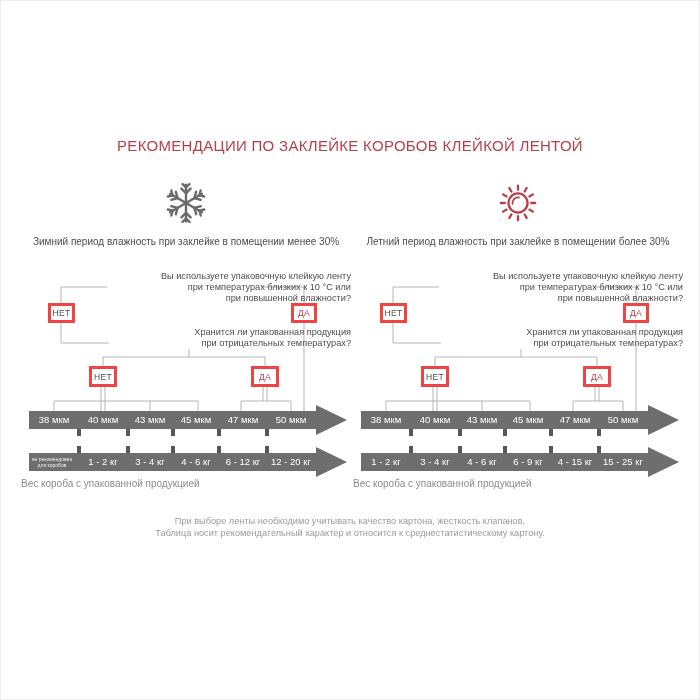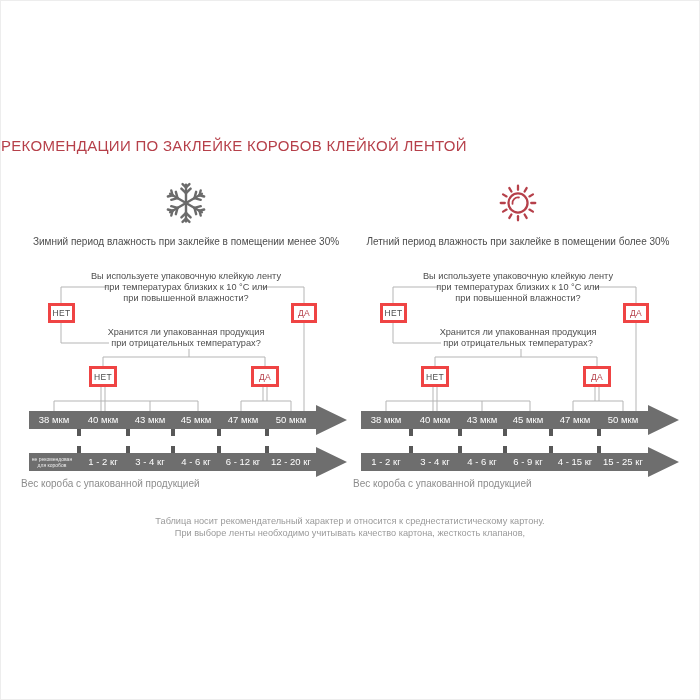--- a/index.html
+++ b/index.html
@@ -1,25 +1,25 @@
 <!DOCTYPE html>
 <html><head>
 <meta charset="utf-8">
 <style>
   html,body{margin:0;padding:0;background:#fff;}
   .stage{position:relative;width:700px;height:700px;background:#ffffff;border:1px solid #ededed;
          box-sizing:border-box;overflow:hidden;font-family:"Liberation Sans",sans-serif;}
-  .title{position:absolute;top:136px;left:0;width:698px;text-align:left;font-size:15px;
+  .title{position:absolute;top:136px;left:0;width:698px;text-align:center;font-size:15px;
          letter-spacing:.3px;color:#b6404a;}
   .panel{position:absolute;top:0;width:330px;height:500px;}
   .icon-wrap{position:absolute;top:179px;left:0;width:330px;display:flex;justify-content:center;}
   .period{position:absolute;top:235px;left:0;width:330px;text-align:center;font-size:10px;color:#4d4d4d;}
   .flow{position:absolute;top:262px;left:0;width:330px;height:232px;}
   .connectors{position:absolute;left:0;top:0;}
-  .q{position:absolute;left:0;width:330px;text-align:center;font-size:9.2px;line-height:11px;color:#4d4d4d;}
+  .q{position:absolute;left:0;width:330px;text-align:right;font-size:9.2px;line-height:11px;color:#4d4d4d;}
   .q1{top:8px;}
   .q2{top:64px;}
   .choice{position:absolute;display:flex;align-items:center;justify-content:center;background:#fff;
           border:3px solid #ef4444;font-size:8.5px;letter-spacing:.4px;color:#4d4d4d;box-sizing:border-box;}
   .choice.yes{color:#b6404a;}
   .alabel{position:absolute;transform:translateX(-50%);color:#ffffff;font-size:9.5px;line-height:18px;
           white-space:nowrap;}
   .row1{top:148px;}
   .row2{top:190px;}
   .wnote{position:absolute;left:31px;top:190px;width:54px;height:18px;transform:translateX(-50%);
@@ -193,17 +193,17 @@
       <span class="alabel row2" style="left:129px">4 - 6 кг</span>
       <span class="alabel row2" style="left:175px">6 - 9 кг</span>
       <span class="alabel row2" style="left:222px">4 - 15 кг</span>
       <span class="alabel row2" style="left:270px">15 - 25 кг</span>
 
       <div class="caption">Вес короба с упакованной продукцией</div>
     </div>
   </section>
 
   <div class="footer">
+    <div>При выборе ленты необходимо учитывать качество картона, жесткость клапанов,</div>
     <div>Таблица носит рекомендательный характер и относится к среднестатистическому картону.</div>
-    <div>При выборе ленты необходимо учитывать качество картона, жесткость клапанов,</div>
   </div>
 
 </div>
 
 </body></html>

